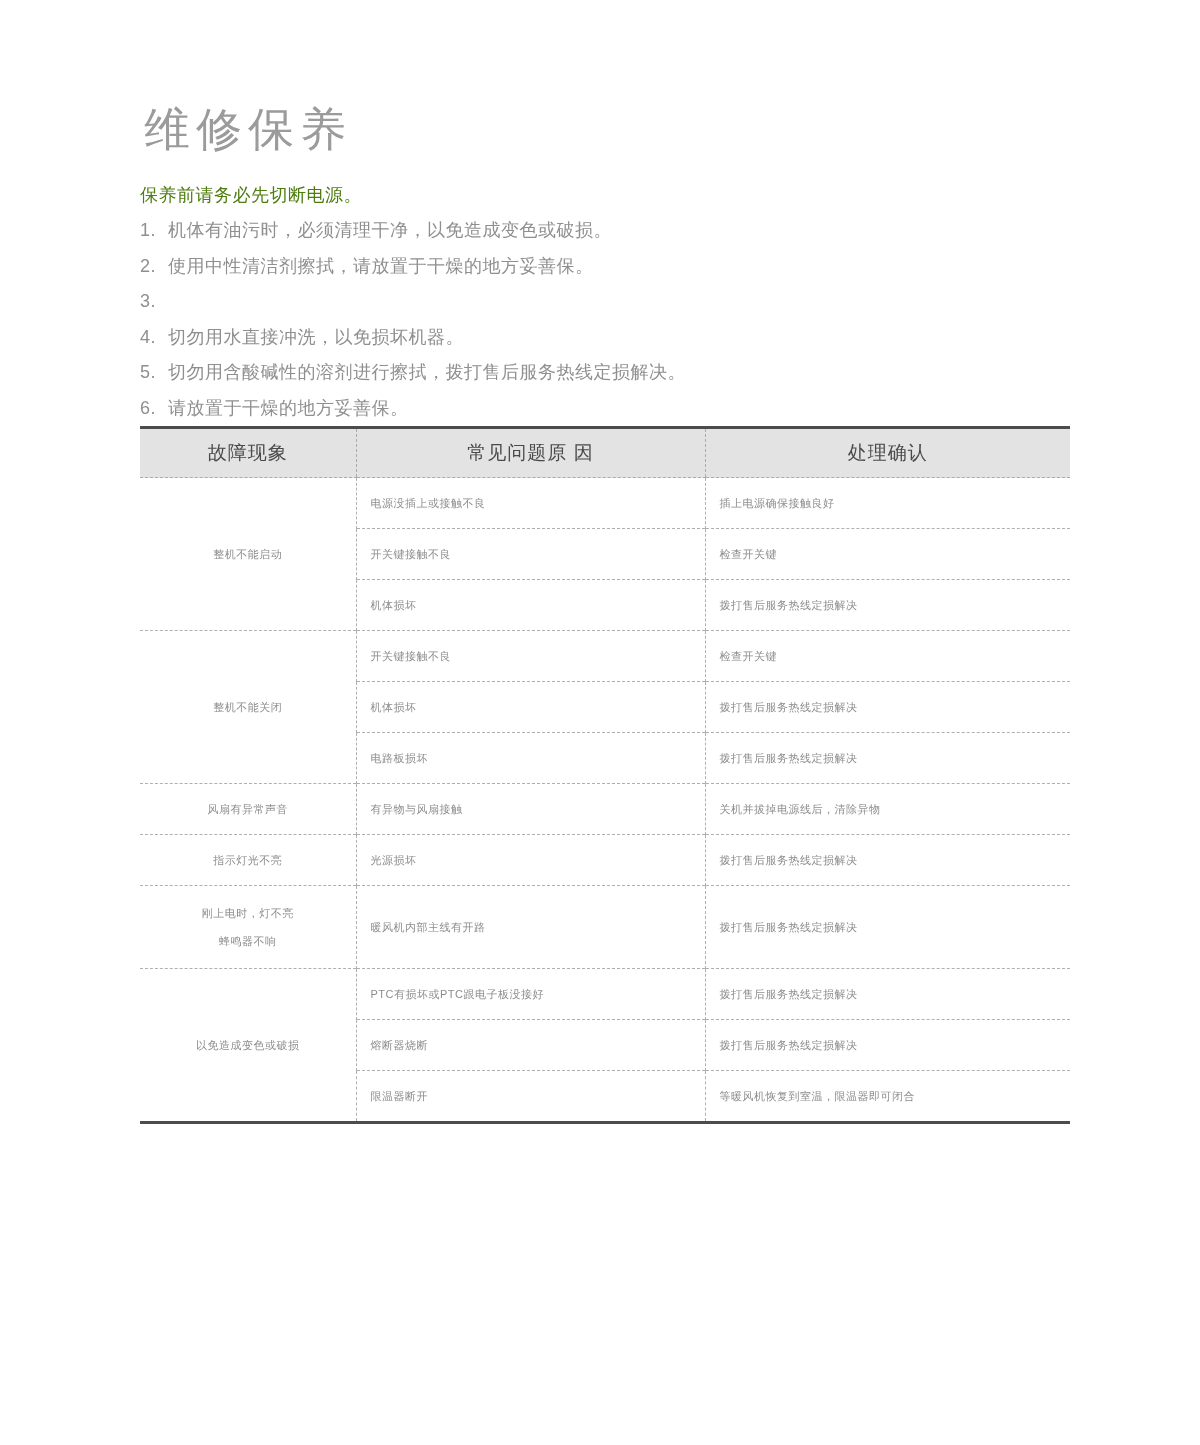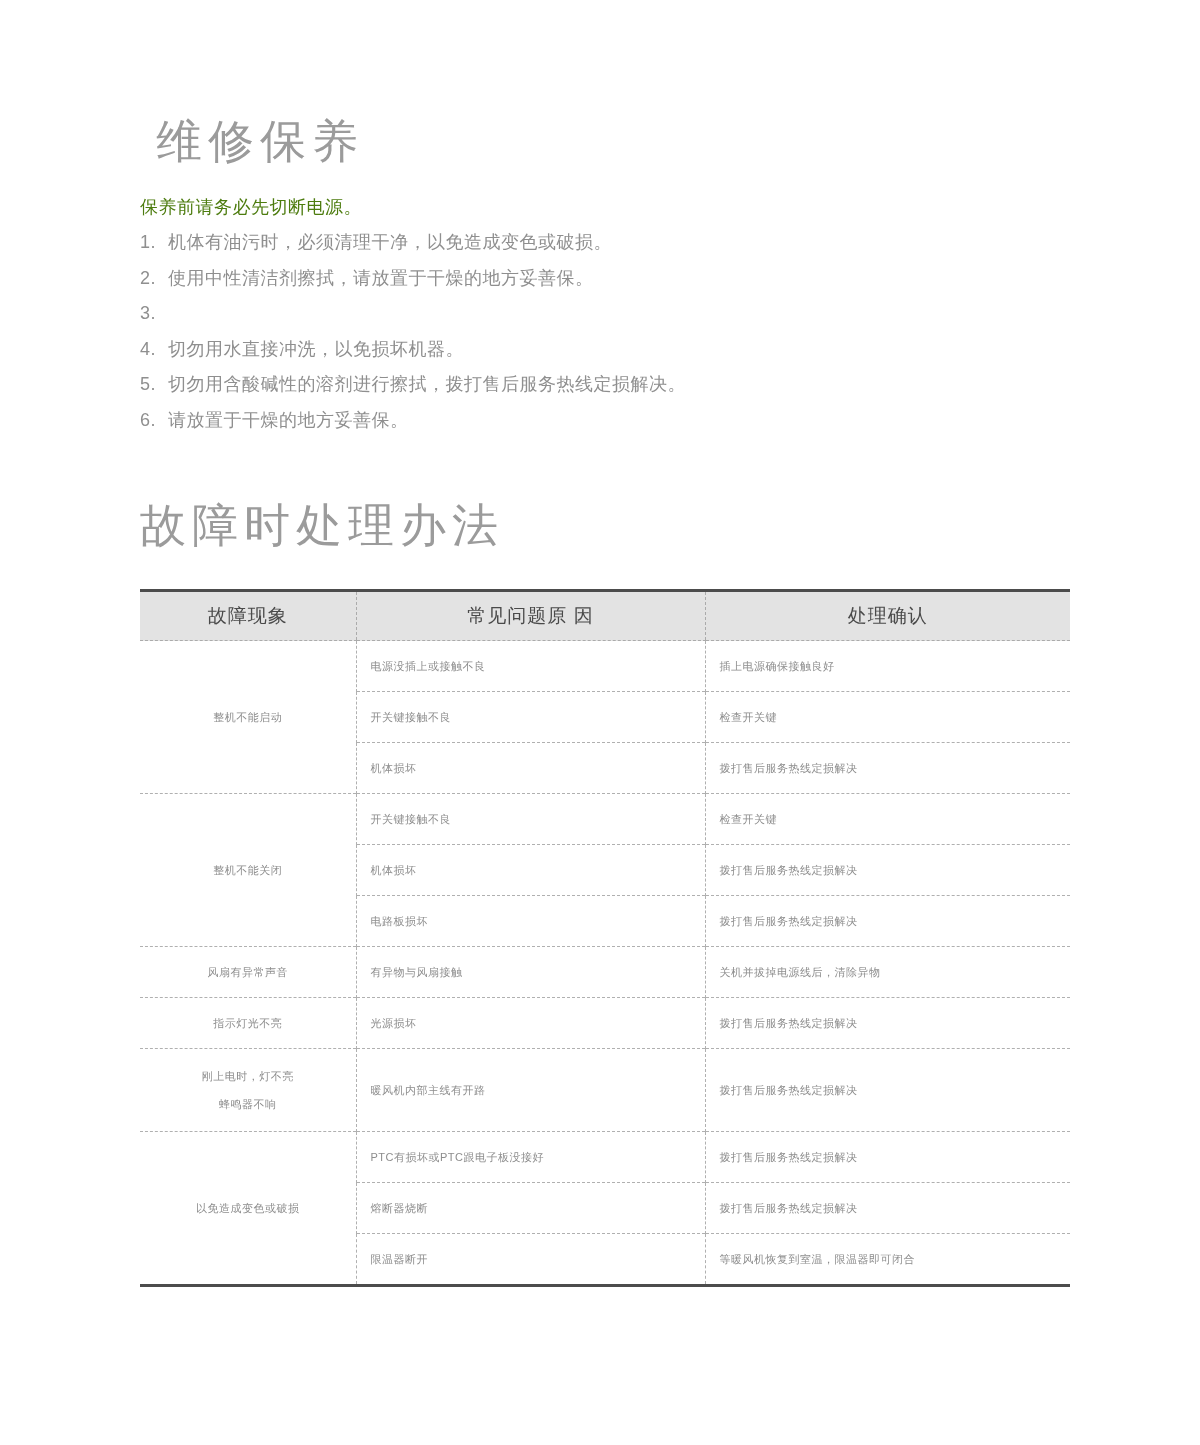--- a/index.html
+++ b/index.html
@@ -11,21 +11,21 @@
     width: 1200px;
     height: 1445px;
     font-family: "Liberation Sans", "DejaVu Sans", sans-serif;
     color: #8d8d8d;
     position: relative;
   }
   .page {
     padding: 98px 130px 0 140px;
   }
   .big-title {
-    margin: 16px;
+    margin: 4px;
     font-size: 46px;
     font-weight: 200;
     letter-spacing: 6px;
     color: #9b9b9b;
     line-height: 1.2;
   }
   .intro {
     margin: 26px 0 6px 0;
     font-size: 18px;
     color: #4d7c0f;
@@ -124,21 +124,20 @@
     <div class="step">
       <span class="num">5.</span>
       <span class="txt">切勿用含酸碱性的溶剂进行擦拭，拨打售后服务热线定损解决。</span>
     </div>
     <div class="step">
       <span class="num">6.</span>
       <span class="txt">请放置于干燥的地方妥善保。</span>
     </div>
   </div>
 
-  <h1 class="big-title title2">故障时处理办法</h1>
 
   <table class="fault">
     <colgroup>
         <col class="c1">
         <col class="c2">
         <col class="c3">
       </colgroup>
     <thead>
       <tr>
         <th>故障现象</th>

